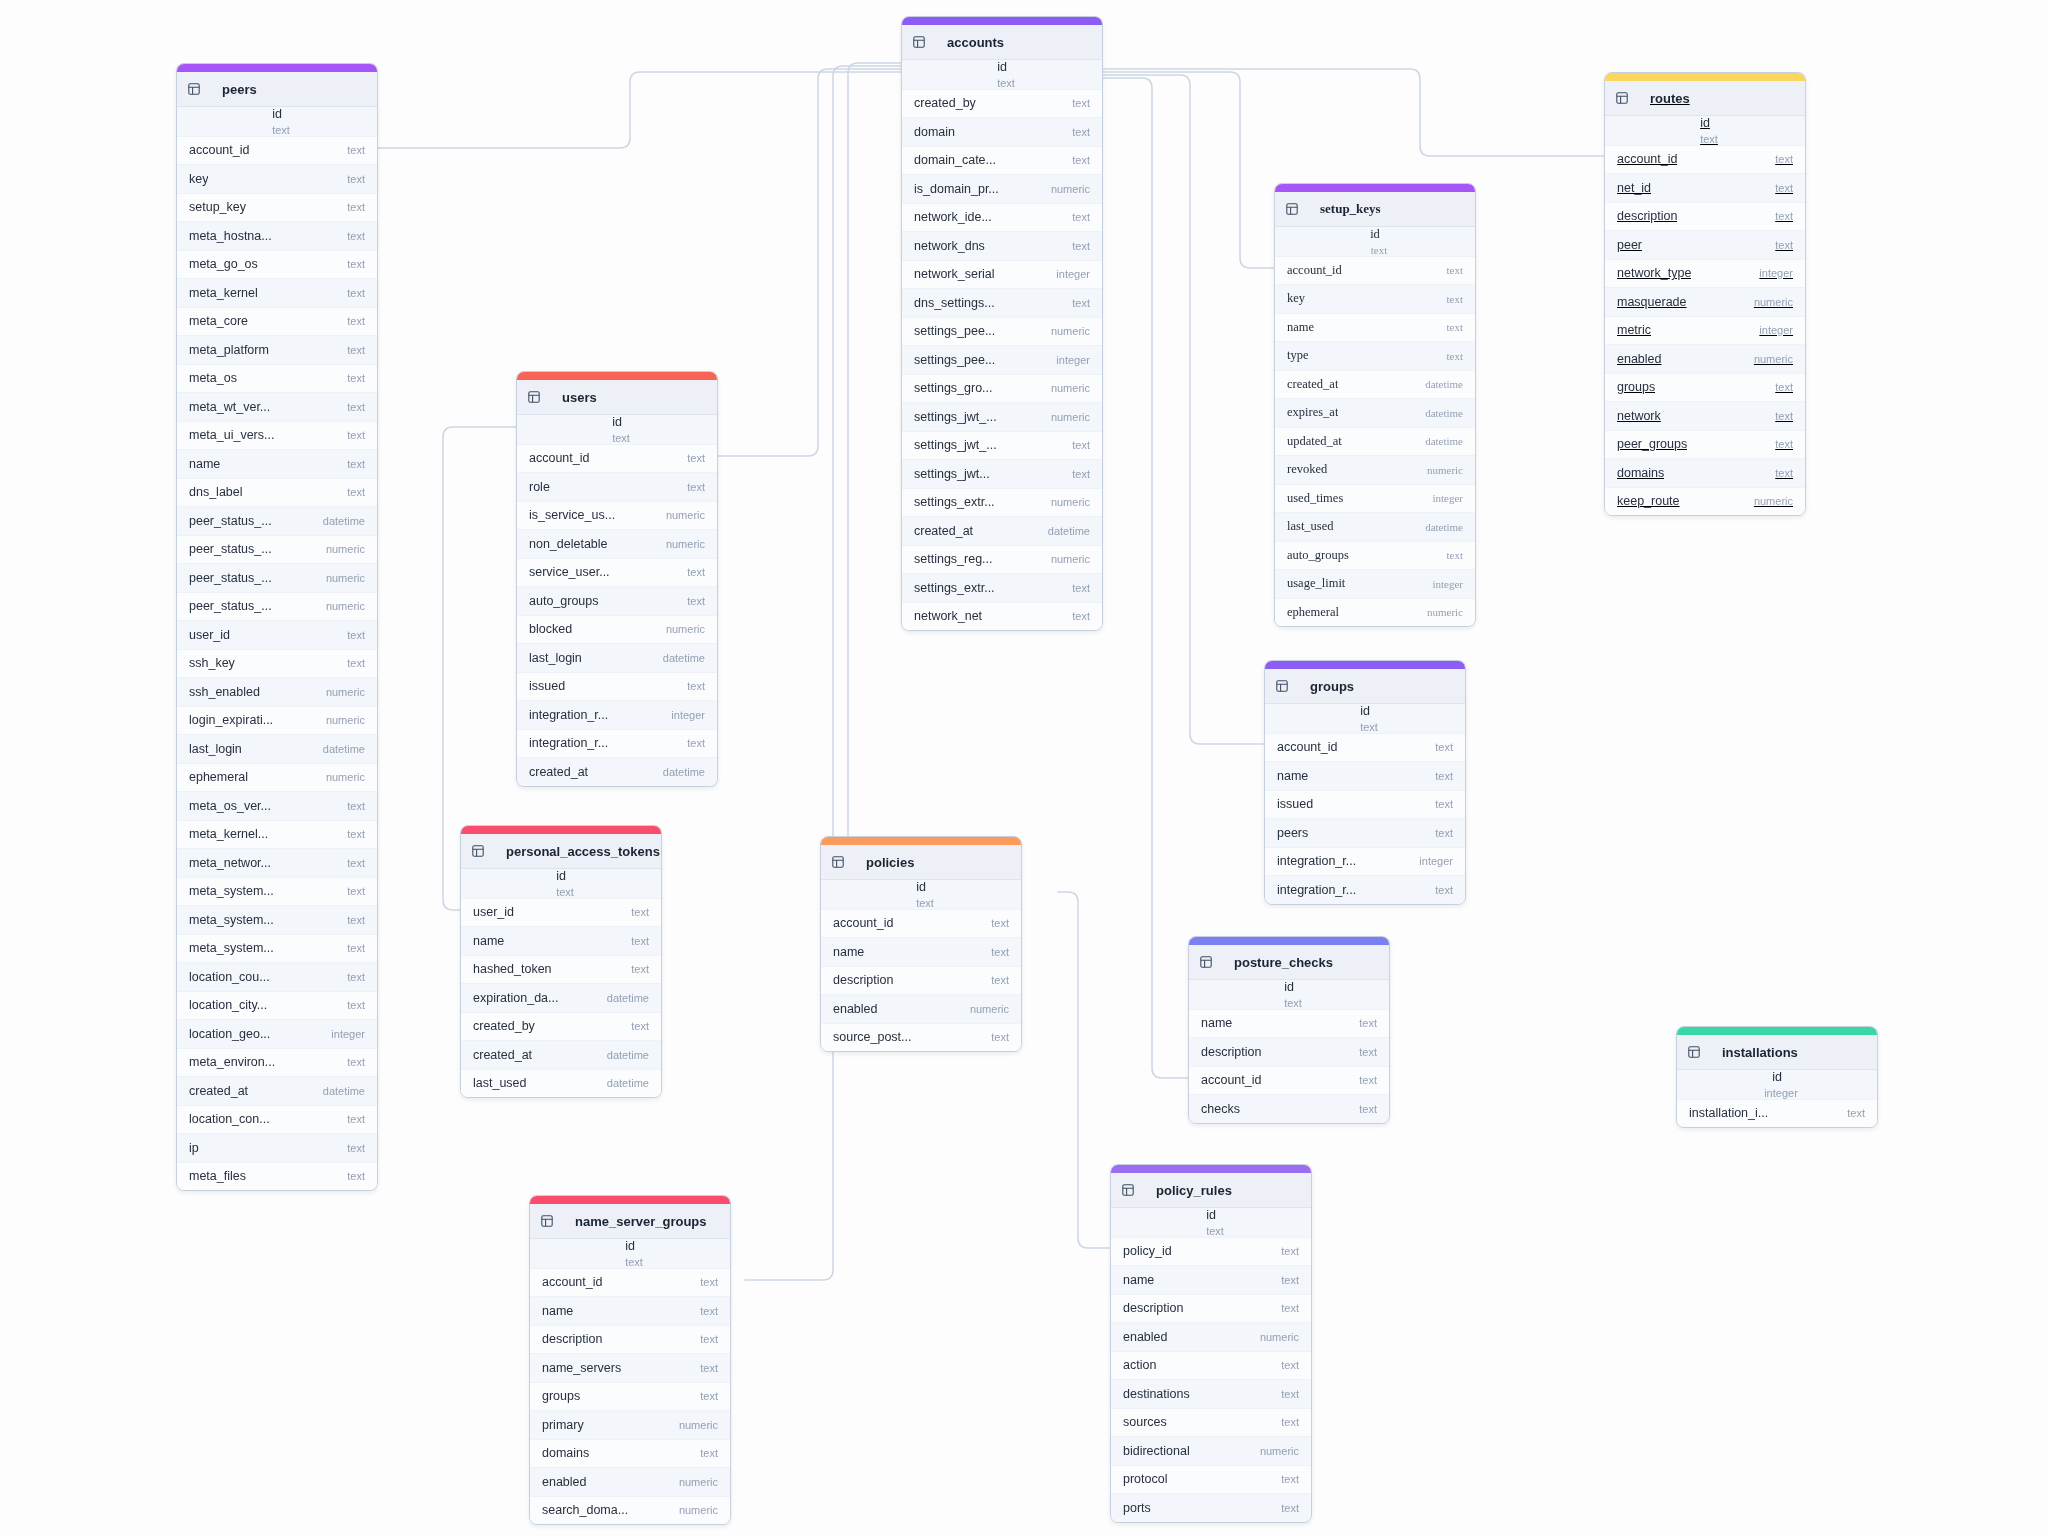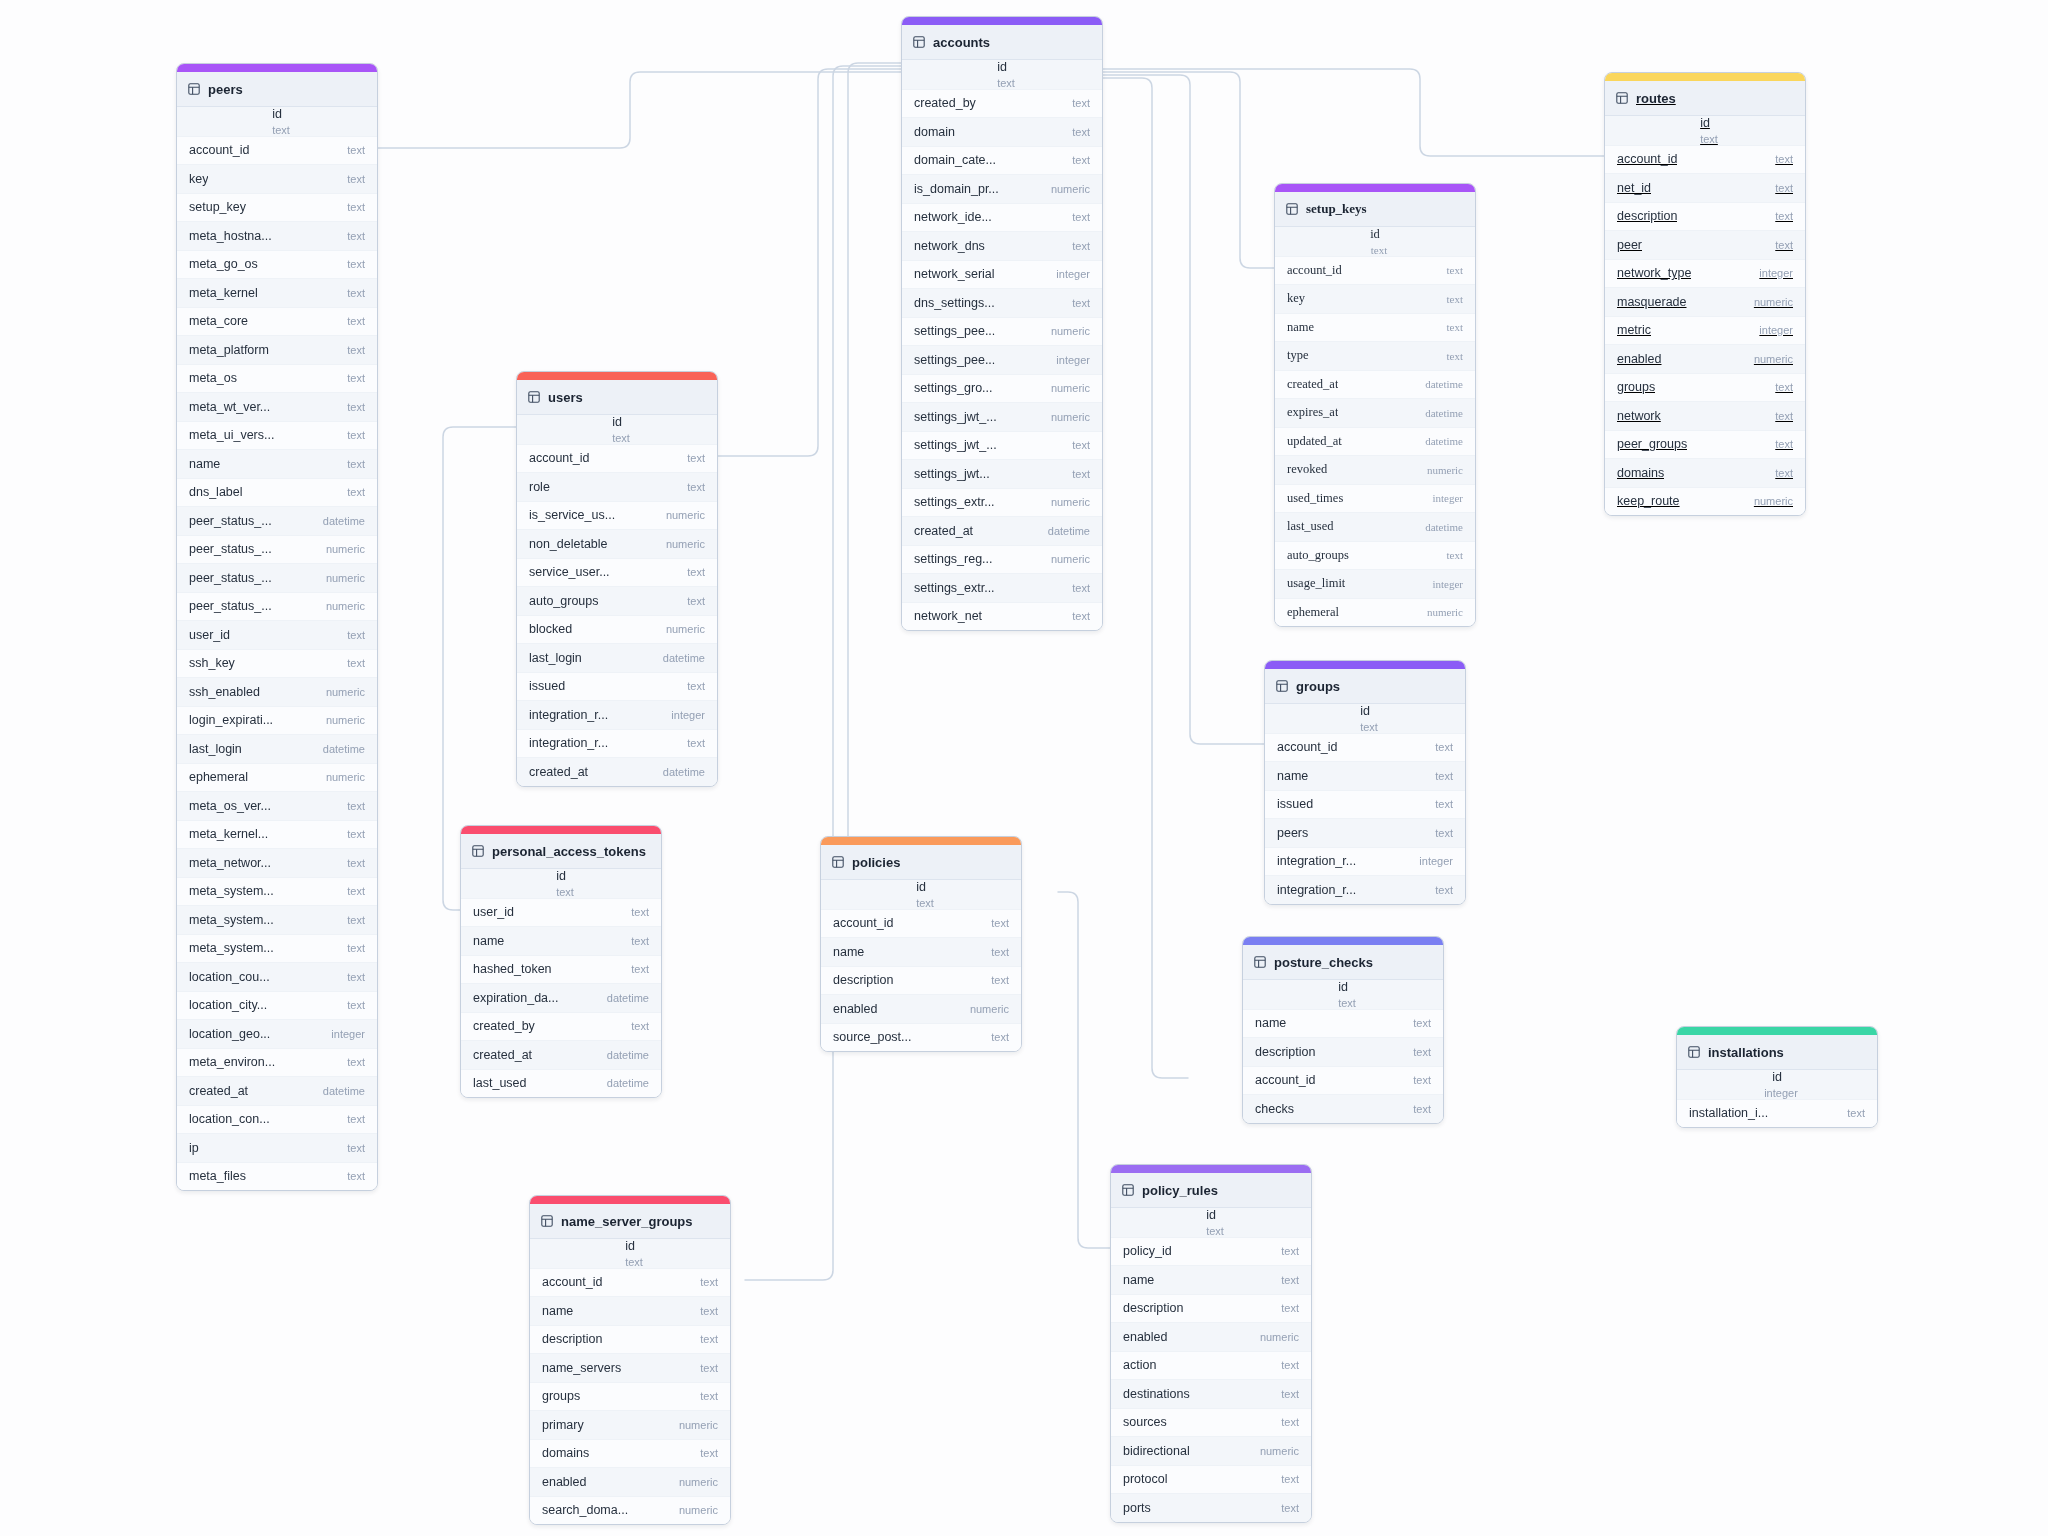--- a/index.html
+++ b/index.html
@@ -2,21 +2,21 @@
 <html><head>
 <meta charset="utf-8">
 <style>
   html,body{margin:0;padding:0;background:#fdfdfe;}
   .canvas{position:relative;width:2048px;height:1536px;overflow:hidden;
           font-family:"Liberation Sans",sans-serif;background:#fdfdfe;}
   .wires{position:absolute;left:0;top:0;width:2048px;height:1536px;}
   .card{position:absolute;width:200px;background:#fbfcfe;border:1px solid #c6d0de;
         border-radius:8px;box-shadow:0 2px 4px rgba(15,23,42,.08);overflow:hidden;}
   .strip{height:8px;}
-  .title{height:34px;display:flex;align-items:center;gap:8px;padding:0 11px;
+  .title{height:34px;display:flex;align-items:center;gap:22px;padding:0 11px;
          background:#edf1f7;border-bottom:1px solid #dde4ee;
          font-size:13px;font-weight:bold;color:#1b2432;}
   .ticon{width:12px;height:12px;color:#3f4c61;flex:0 0 auto;}
   .row{height:28.5px;display:flex;align-items:center;justify-content:space-between;
        padding:0 12px;border-top:1px solid #eef2f7;box-sizing:border-box;}
   .row:first-child{border-top:none;flex-direction:column;}
   .row:nth-child(odd){background:#f3f6fa;}
   .row:nth-child(even){background:#fbfcfe;}
   .fname{font-size:12.5px;color:#26303e;white-space:nowrap;overflow:hidden;}
   .ftype{font-size:11px;color:#94a0b4;white-space:nowrap;margin-left:8px;}
@@ -655,21 +655,21 @@
         <div class="row">
           <span class="fname">integration_r...</span>
           <span class="ftype">integer</span>
         </div>
         <div class="row">
           <span class="fname">integration_r...</span>
           <span class="ftype">text</span>
         </div>
       </div>
     </div>
-    <div class="card" style="left: 1242px; top: 936px; width: 200px;">
+    <div class="card" style="left: 1188px; top: 936px; width: 200px;">
       <div class="strip" style="background: rgb(122, 127, 242);"></div>
       <div class="title">
         <span class="ticon"><svg viewBox="0 0 12 12" fill="none" stroke="currentColor" stroke-width="1.1">
             <rect x="0.8" y="0.8" width="10.4" height="10.4" rx="1.5"></rect>
             <line x1="0.8" y1="4.2" x2="11.2" y2="4.2"></line>
             <line x1="4.6" y1="4.2" x2="4.6" y2="11.2"></line>
           </svg></span>
         <span>posture_checks</span>
       </div>
       <div>

